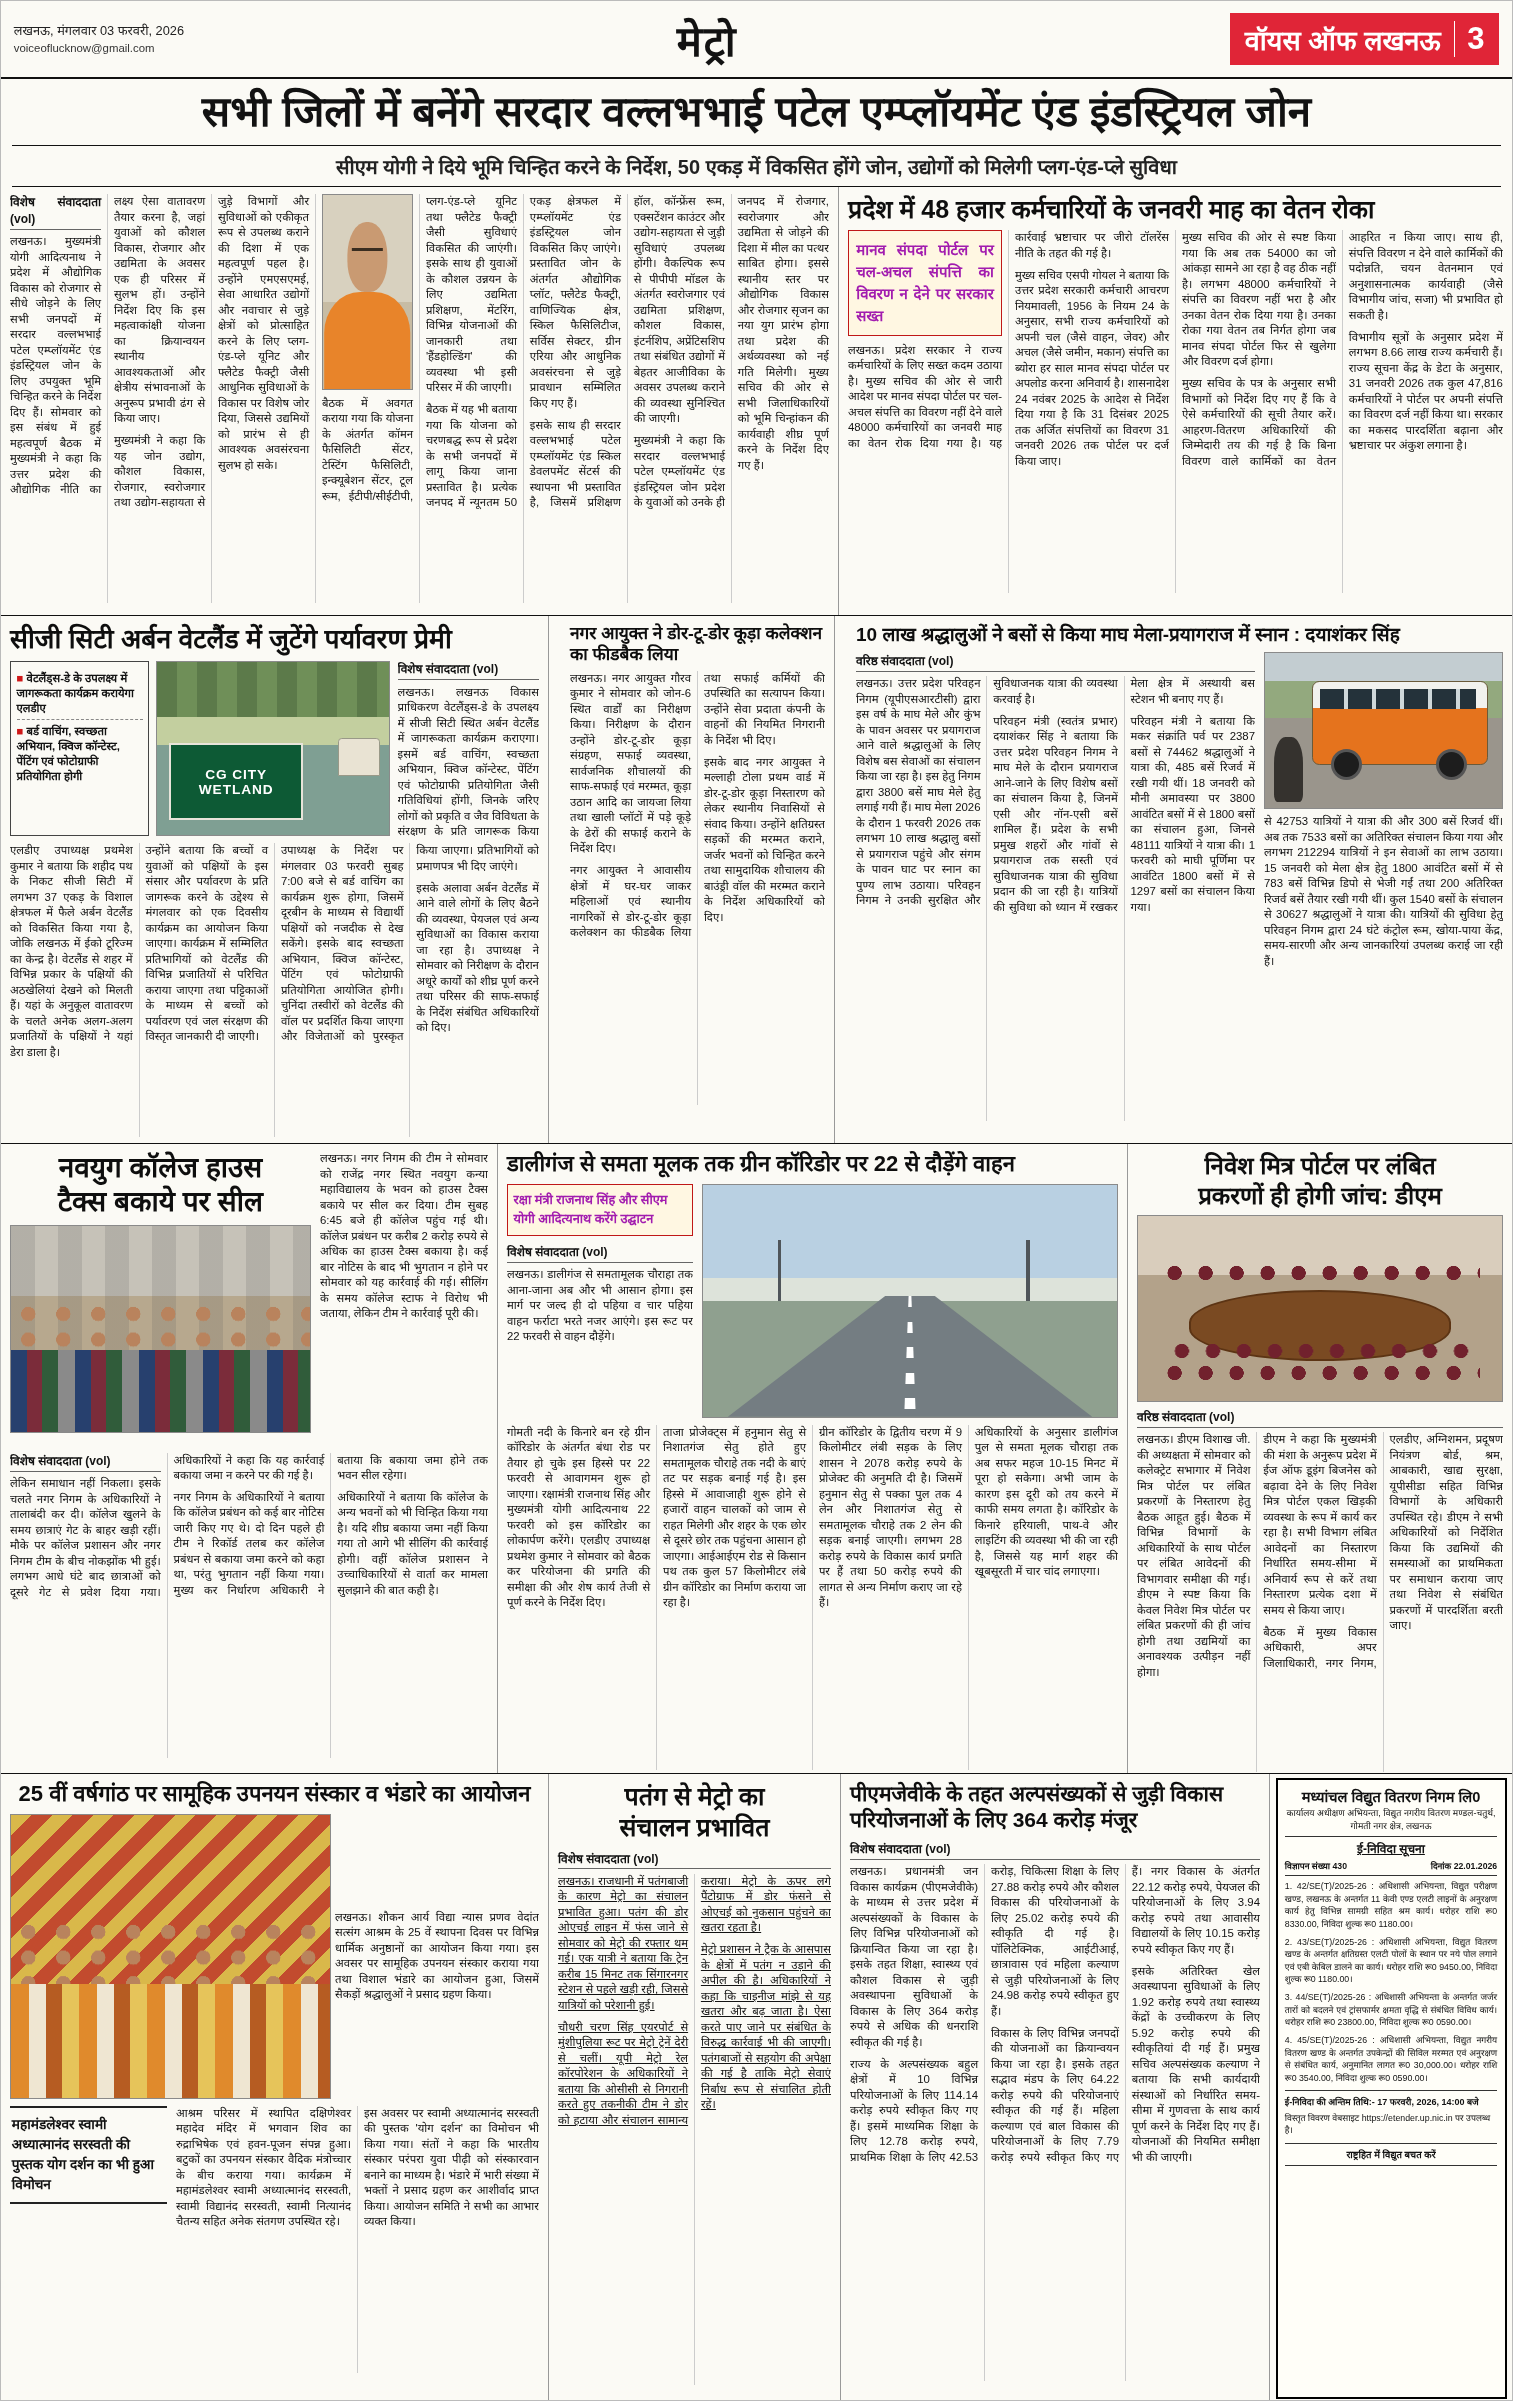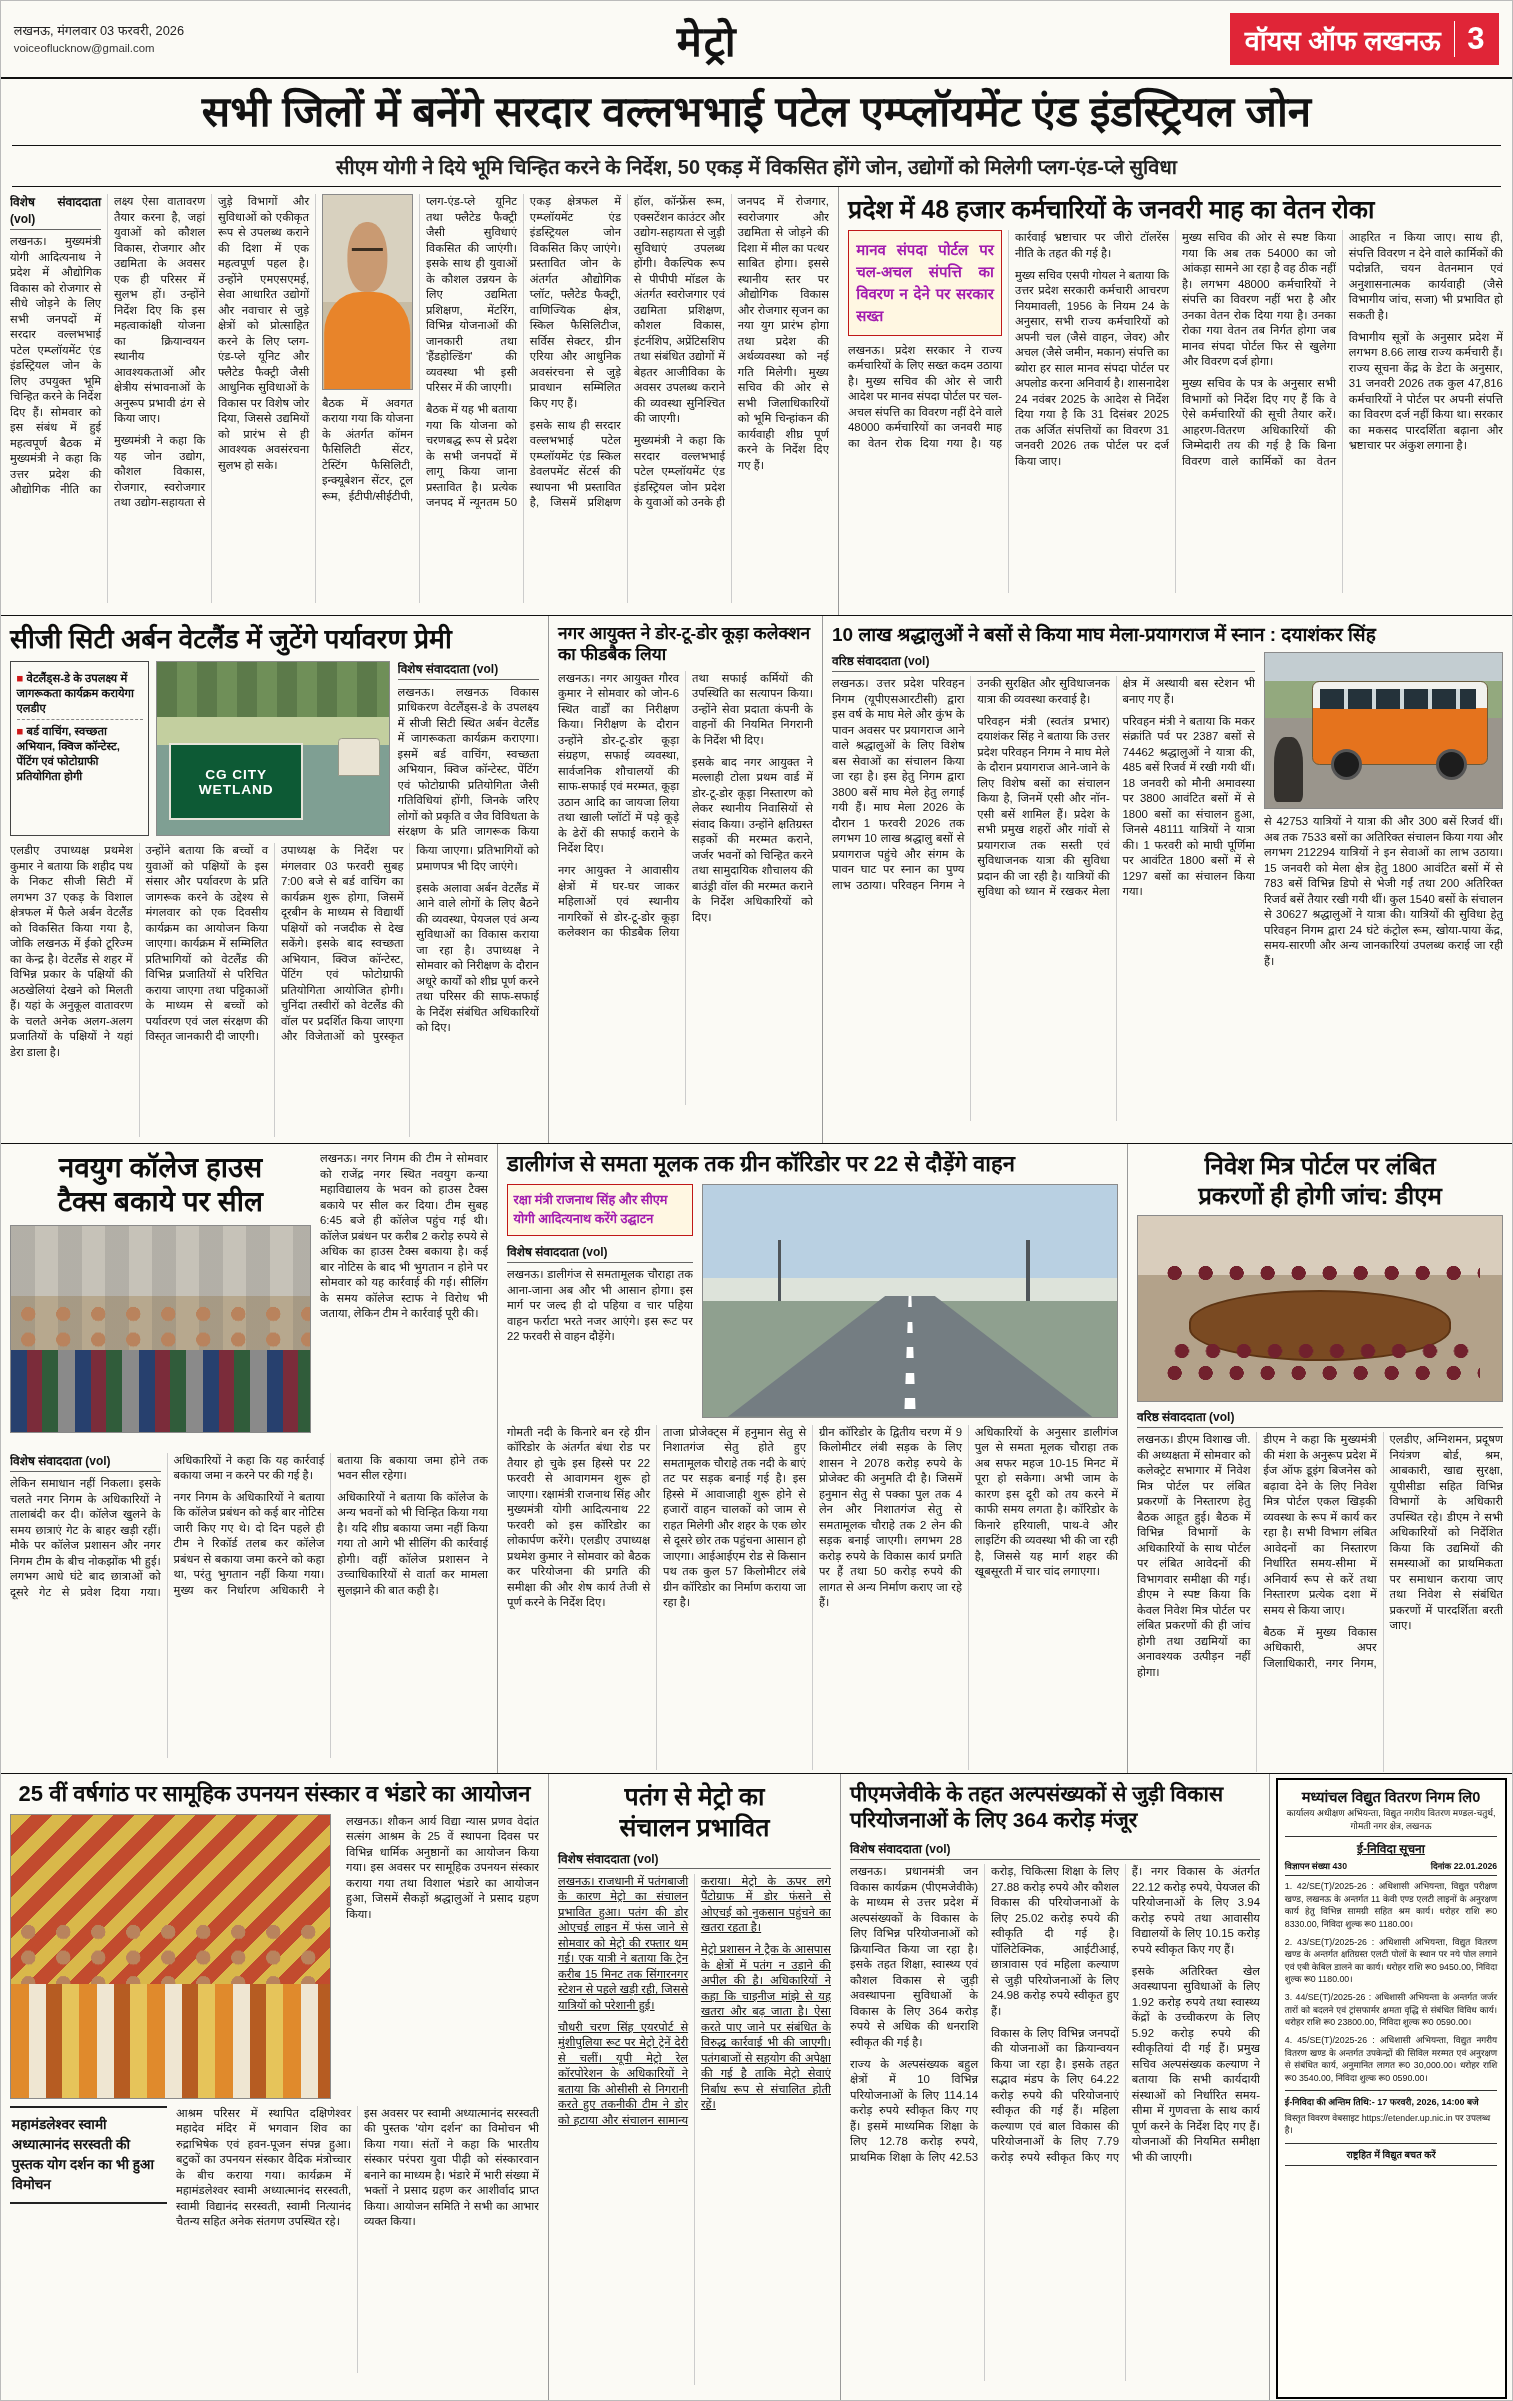--- a/index.html
+++ b/index.html
@@ -19,21 +19,21 @@
   .mast-right{ background:#e02537; color:#fff; font-weight:800; font-size:27px;
     padding:7.3px 14.6px; display:flex; align-items:center; gap:12.8px; }
   .mast-right .pg{ font-size:31px; border-left:1.8px solid #fff; padding-left:12.8px; }
   
   .lead-headline{ height:66px; font-size:42px; font-weight:800; text-align:center;
     line-height:1.25; padding-top:7.3px; }
   .lead-subhead{ height:42px; margin:0 11px; text-align:center; font-size:20px; font-weight:700;
     color:#222; border-top:1.8px solid #111; border-bottom:1.8px solid #111; padding:7.3px 0; }
   
   .band{ display:flex; border-bottom:1.8px solid #111; }
-  .b1{ height:429px; } .b2{ height:528px; } .b3{ height:630px; } .b4{ height:629px; border-bottom:none; }
+  .b1{ height:429px; } .b2{ height:528px;gap:12px; } .b3{ height:630px; } .b4{ height:629px; border-bottom:none; }
   .story{ padding:7.3px 9px; height:100%; overflow:hidden; }
   .sep{ border-right:0.9px solid #999; }
   h2{ font-weight:800; line-height:1.22; color:#0e0e0e; }
   .byline{ font-weight:bold; font-size:12px; border-bottom:0.9px solid #666; padding-bottom:1.8px;
     margin-bottom:4.6px; display:block; }
   .cols{ column-gap:12.8px; column-rule:0.9px solid #ccc; font-size:11.4px; line-height:1.36;
     text-align:justify; overflow:hidden; }
   .cols p{ margin-bottom:6.4px; }
   .c8{ column-count:8; } .c4{ column-count:4; } .c3{ column-count:3; } .c2{ column-count:2; }
   .side-txt{ font-size:11.4px; line-height:1.36; text-align:justify; overflow:hidden; }
@@ -144,21 +144,21 @@
   .cor-left{ width:186px; }
   .alert-box.small{ font-size:12.8px; padding:6.4px 5.5px; }
   .road-photo{ flex:1; height:100%; }
   .cor-cols{ height:345px; margin-top:7.3px; }
   .nivesh{ flex:1; }
   .nivesh h2{ font-size:24px; text-align:center; margin-bottom:5.5px; }
   .meet-photo{ height:187px; margin-bottom:5.5px; }
   .niv-cols{ height:340px; }
   .ann{ width:548px; }
   .ann h2{ font-size:22px; text-align:center; margin-bottom:5.5px; }
-  .ann-row{ display:flex; gap:15px; height:285px; }
+  .ann-row{ display:flex; gap:4px; height:285px;align-items:center; }
   .crowd-photo{ width:321px; height:100%; }
   .ann-side{ flex:1; }
   .ann-bottom{ display:flex; gap:9px; height:267px; margin-top:7.3px; }
   .ann-sub{ width:157px; font-weight:800; font-size:13.7px; line-height:1.45;
     border-top:2.7px solid #222; border-bottom:2.7px solid #222; padding:7.3px 1.8px; height:fit-content; }
   .ann-cols{ flex:1; height:100%; }
   .kite{ width:292px; }
   .kite h2{ font-size:25px; text-align:center; margin-bottom:7.3px; }
   .kite-cols{ height:511px;text-decoration:underline; }
   .pmjvk{ width:429px; }

